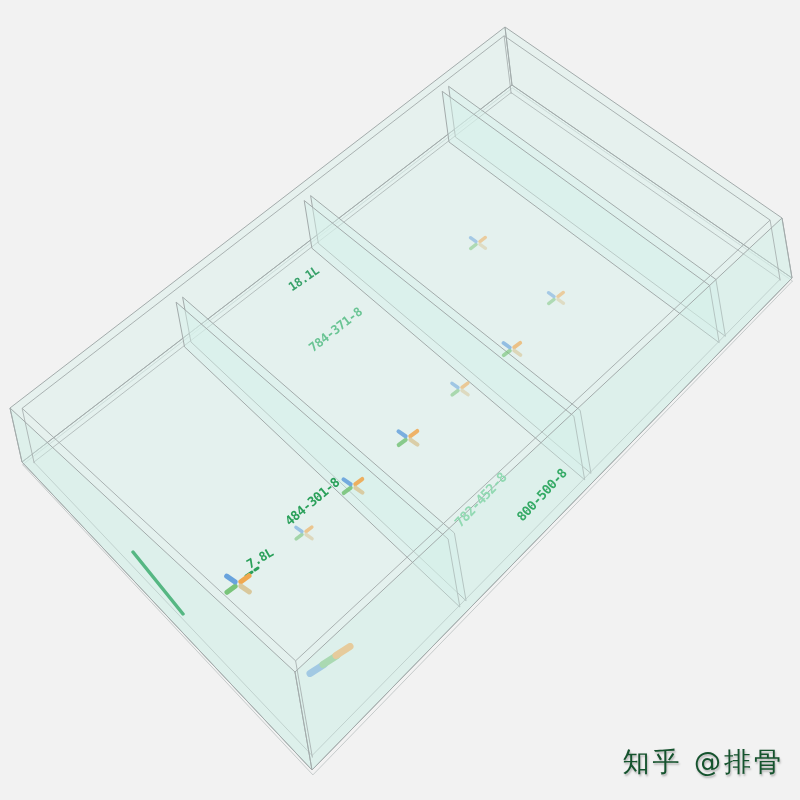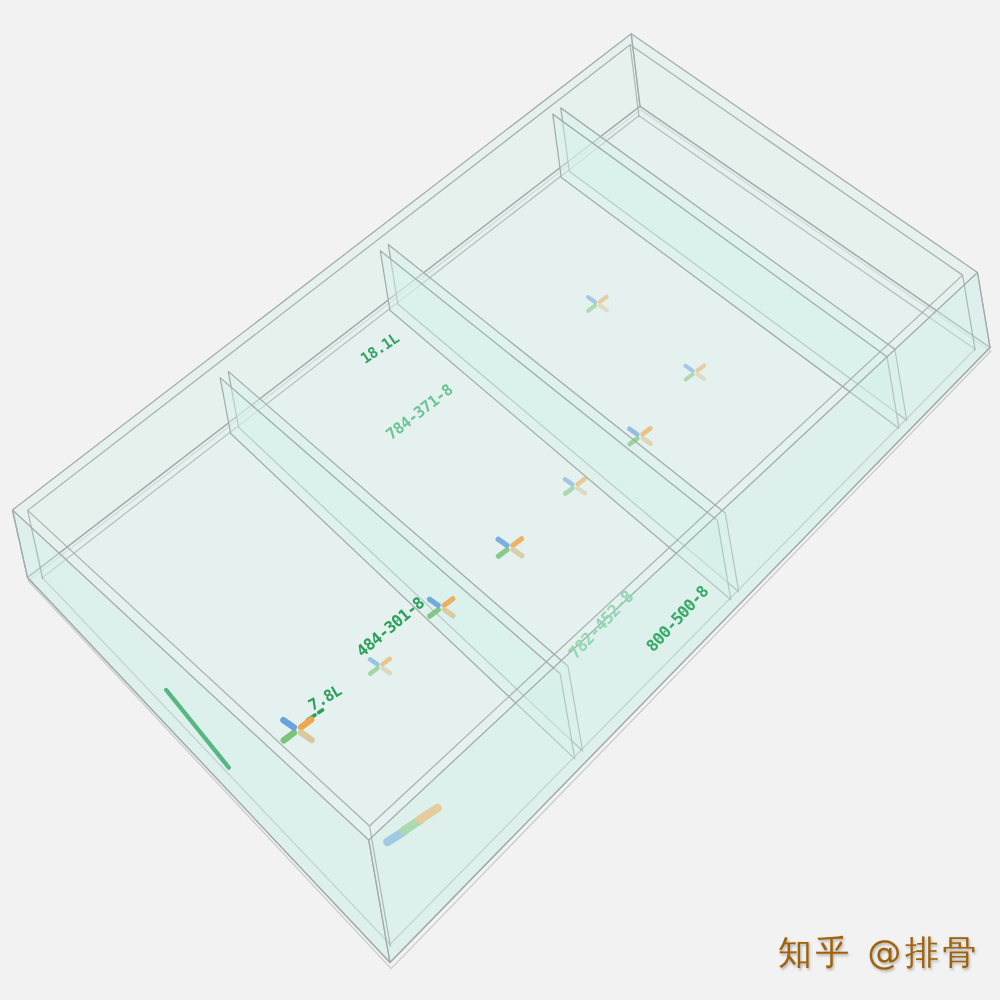--- a/index.html
+++ b/index.html
@@ -10,21 +10,21 @@
   }
   #viewport{position:absolute;left:0;top:0}
   .dim-label{
     font-family:"DejaVu Sans Mono", monospace;
     font-weight:bold;
     letter-spacing:-0.5px;
   }
   #watermark{
     position:absolute;right:16px;bottom:20px;
     font-size:27px;letter-spacing:3px;
-    color:#a16207;
+    color:#14532d;
     text-shadow:1px 2px 2px rgba(168,168,168,0.85), 0 0 1px rgba(190,190,190,0.6);
     user-select:none;
   }
 </style>
 </head>
 <body>
 
 <svg id="viewport" width="800" height="800" viewBox="0 0 800 800">
     <polygon points="22.6,464.7 512.4,87.9 792.5,281.0 312.9,774.9" fill="none" stroke="#a3abab" stroke-width="1" stroke-linejoin="round" opacity="0.55"></polygon>
     <polygon points="22.0,462.0 512.0,85.0 792.0,278.0 312.0,770.0" fill="rgba(214,240,234,0.50)" stroke="#a3abab" stroke-width="1" stroke-linejoin="round" opacity="1"></polygon>

